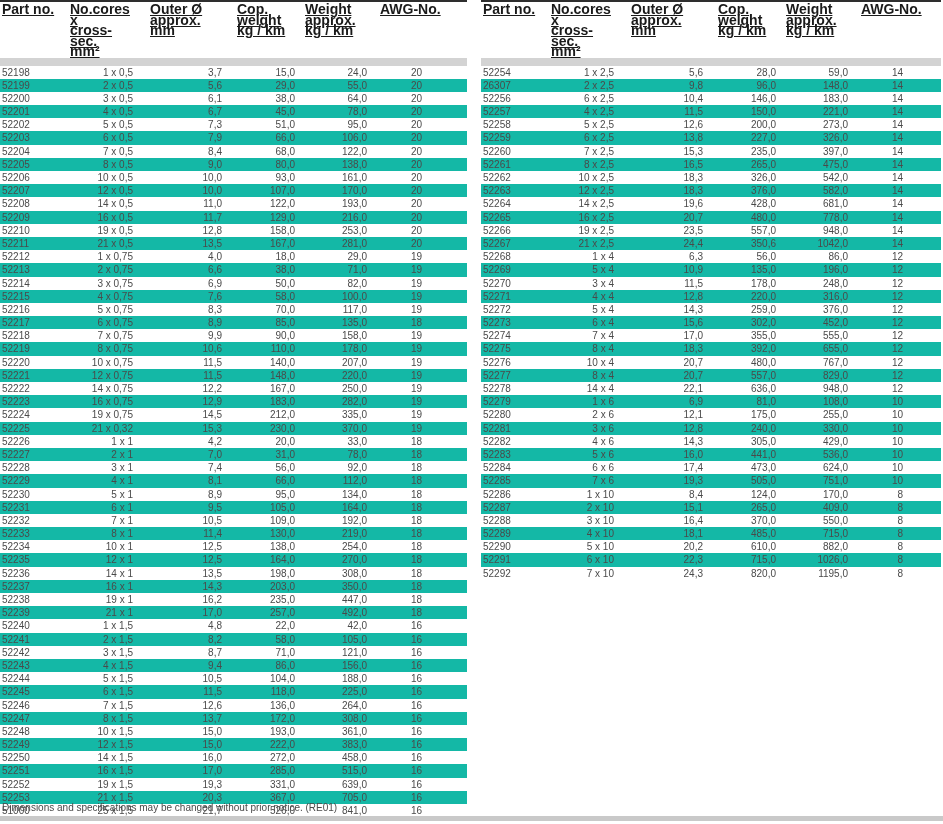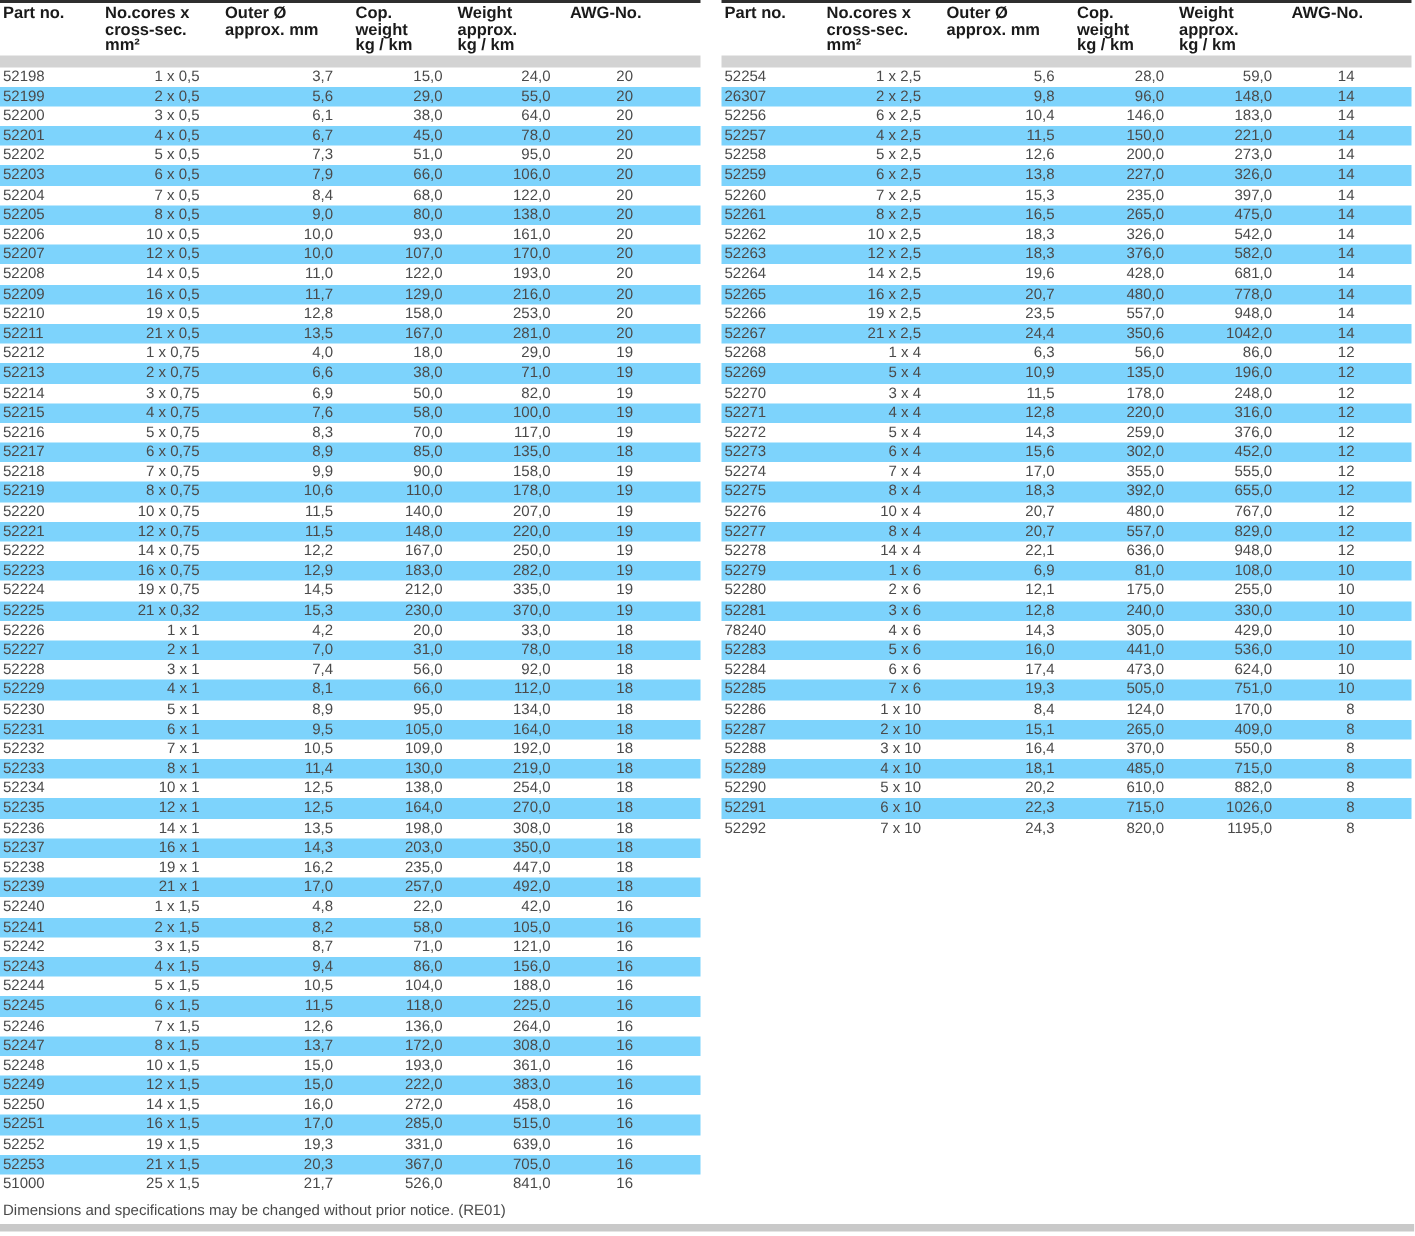--- a/index.html
+++ b/index.html
@@ -8,35 +8,35 @@
     font-family:"Liberation Sans", sans-serif; overflow:hidden;
   }
   .spec-table { position:absolute; top:0; border-top:2px solid #2e2e2e; }
   .t-left  { left:0;   width:467px; }
   .t-right { left:481px; width:460px; }
   .thead {
     display:grid; grid-template-columns:68px 67px 87px 73px 72px 1fr;
     padding:2px 0 1px 0; background:#ffffff;
   }
   .hcell {
-    font-size:11px; font-weight:bold; color:#1a1a1a;
-    line-height:10.5px; white-space:pre-line; letter-spacing:0;
+    font-size:14px; font-weight:bold; color:#1a1a1a;
+    line-height:10.5px; white-space:pre-line; letter-spacing:0;text-decoration:underline;
   }
   .hc0 { padding-left:2px; }
   .hc1 { padding-left:2px; }
   .hc2 { padding-left:15px; }
   .hc3 { padding-left:15px; }
   .hc4 { padding-left:10px; }
   .hc5 { padding-left:13px; }
   .head-band { height:8px; background:#d3d3d3; }
   .row {
     display:grid; grid-template-columns:68px 67px 87px 73px 72px 1fr;
     height:13.2px; line-height:13.2px; font-size:10px; color:#4a4a4a;
   }
-  .row.alt { background:#7dd3fc; }
+  .row.alt { background:#14b8a6; }
   .cell { overflow:hidden; white-space:nowrap; }
   .c0 { text-align:left;  padding-left:2px; }
   .c1 { text-align:right; padding-right:2px; }
   .c2 { text-align:right; }
   .c3 { text-align:right; }
   .c4 { text-align:right; }
   .c5 { text-align:right; padding-right:45px; }
   .t-right .c5 { padding-right:38px; }
   .footer-note {
     position:absolute; left:2px; bottom:11px;
@@ -765,21 +765,21 @@
         </div>
         <div class="row alt">
           <div class="cell c0">52281</div>
           <div class="cell c1">3 x 6</div>
           <div class="cell c2">12,8</div>
           <div class="cell c3">240,0</div>
           <div class="cell c4">330,0</div>
           <div class="cell c5">10</div>
         </div>
         <div class="row">
-          <div class="cell c0">78240</div>
+          <div class="cell c0">52282</div>
           <div class="cell c1">4 x 6</div>
           <div class="cell c2">14,3</div>
           <div class="cell c3">305,0</div>
           <div class="cell c4">429,0</div>
           <div class="cell c5">10</div>
         </div>
         <div class="row alt">
           <div class="cell c0">52283</div>
           <div class="cell c1">5 x 6</div>
           <div class="cell c2">16,0</div>

